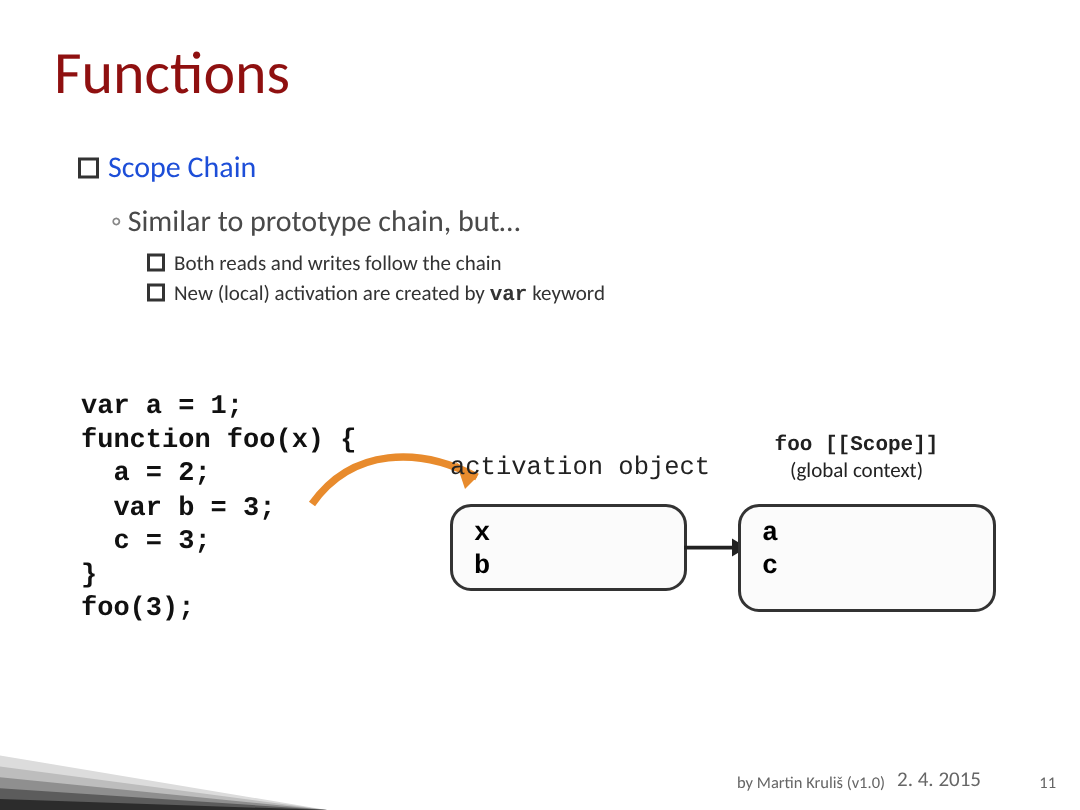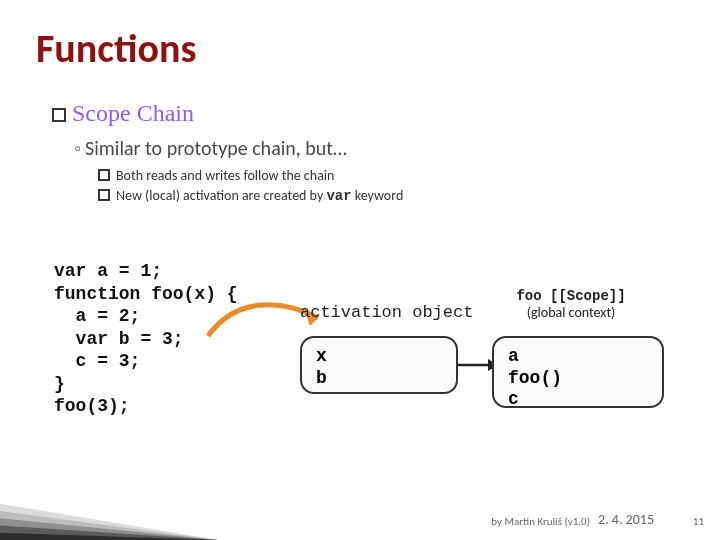--- a/index.html
+++ b/index.html
@@ -1,19 +1,19 @@
 <!DOCTYPE html>
 <html><head>
 <meta charset="utf-8">
 <style>
   * { box-sizing: border-box; margin: 0; padding: 0; }
   html, body { width: 720px; height: 540px; background: #fff; font-family: Calibri, Arial, sans-serif; overflow: hidden; position: relative; }
   .slide { position: relative; width: 720px; height: 540px; }
-  .title { position: absolute; left: 36px; top: 24px; font-size: 40px; font-weight: 700; color: #8f1010; }
-  .heading { position: absolute; left: 52px; top: 100px; font-size: 24px; color: #8b5cf6; font-family: Liberation Serif, serif; }
+  .title { position: absolute; left: 36px; top: 24px; font-size: 40px; font-weight: 400; color: #8f1010; }
+  .heading { position: absolute; left: 52px; top: 100px; font-size: 20px; color: #1d4ed8; }
   .heading .cb { display: inline-block; width: 14px; height: 14px; border: 2px solid #333; margin-right: 6px; vertical-align: -1px; }
   .sub { position: absolute; left: 74px; top: 136px; font-size: 20px; color: #4a4a4a; text-align: center; }
   .sub .di { color: #888; margin-right: 4px; }
   .bullets { position: absolute; left: 98px; top: 166px; font-size: 14px; color: #333; line-height: 1.45; }
   .bullets .cb2 { display: inline-block; width: 12px; height: 12px; border: 2px solid #333; margin-right: 6px; vertical-align: -1px; }
   .code { position: absolute; left: 54px; top: 260px; font-family: "Courier New", monospace; font-size: 18px; font-weight: 700; line-height: 1.25; color: #111; white-space: pre; }
   .label1 { position: absolute; left: 300px; top: 303px; font-size: 17px; color: #222; font-family: Liberation Mono, monospace; }
   .label2 { position: absolute; left: 481px; top: 288px; font-size: 14px; color: #222; text-align: center; width: 180px; line-height: 1.2; }
   .box { position: absolute; border: 2px solid #333; border-radius: 14px; background: #fbfbfb; font-family: "Courier New", monospace; font-size: 18px; font-weight: 700; padding: 8px 14px; line-height: 1.2; }
   .box1 { left: 300px; top: 336px; width: 158px; height: 58px; }
@@ -73,21 +73,20 @@
     <div>b</div>
   </div>
 
   <svg class="link-svg" viewBox="0 0 44 22">
     <line x1="2" y1="11" x2="34" y2="11" stroke="#222" stroke-width="2.5"></line>
     <polygon points="34,5 44,11 34,17" fill="#222"></polygon>
   </svg>
 
   <div class="box box2">
     <div>a</div>
-    <div>foo()</div>
     <div>c</div>
   </div>
 
   <svg class="wedge" viewBox="0 0 240 90">
     <polygon points="0,90 240,90 0,50" fill="#dcdcdc"></polygon>
     <polygon points="0,90 240,90 0,58" fill="#bdbdbd"></polygon>
     <polygon points="0,90 240,90 0,66" fill="#8f8f8f"></polygon>
     <polygon points="0,90 240,90 0,74" fill="#5c5c5c"></polygon>
     <polygon points="0,90 240,90 0,82" fill="#2c2c2c"></polygon>
   </svg>

